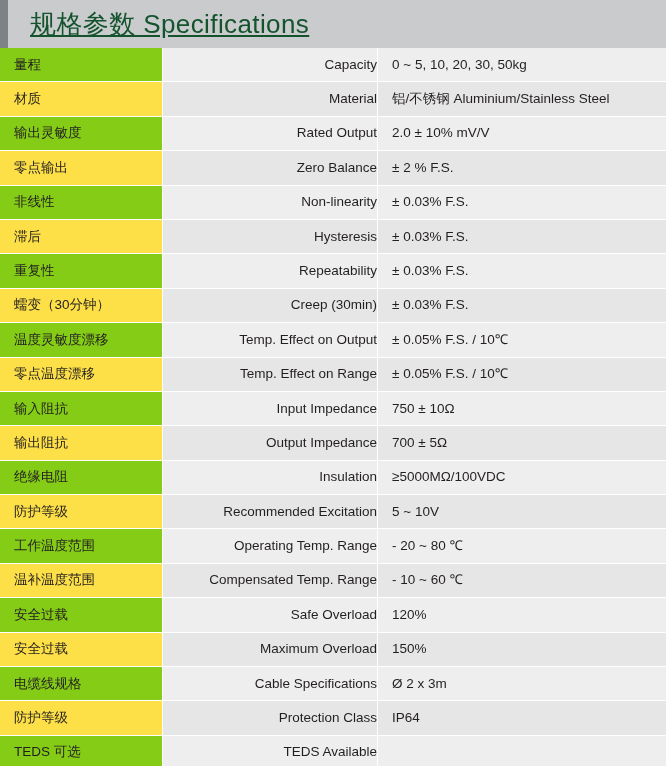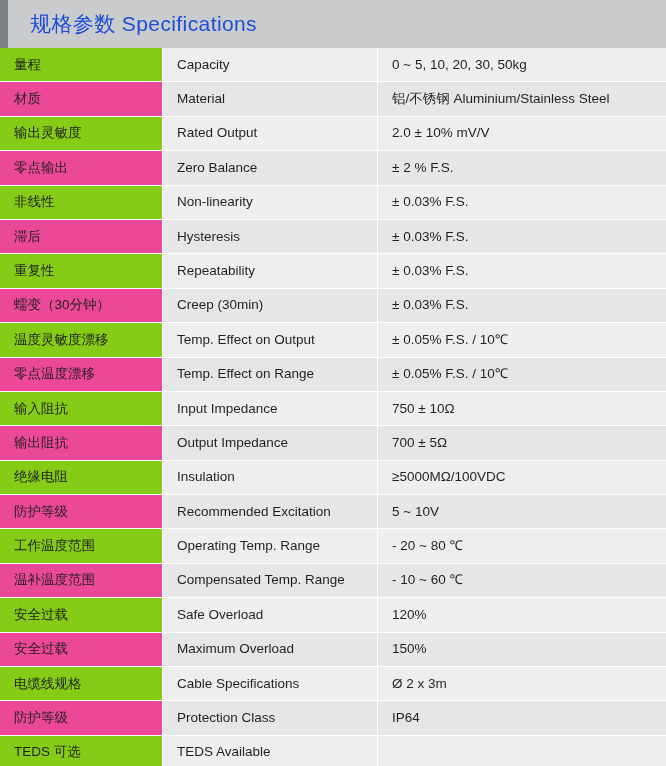--- a/index.html
+++ b/index.html
@@ -32,25 +32,26 @@
     width: 8px;
     height: 48px;
     background: #7f8285;
     flex: 0 0 auto;
   }
   .header-gap {
     width: 22px;
     flex: 0 0 auto;
   }
   .header-title {
-    font-size: 21px;
-    color: #1d4ed8;
+    font-size: 26px;
+    color: #14532d;
     letter-spacing: 0.4px;
     font-weight: normal;
     white-space: nowrap;
+    text-decoration: underline;
   }
   
   table.spec {
     border-collapse: collapse;
     width: 666px;
     table-layout: fixed;
   }
   table.spec td {
     height: 33.4px;
     padding: 0 0 0 14px;
@@ -63,28 +64,29 @@
   }
   td.col-cn {
     width: 148px;
     background: #84cc16;
     font-size: 13.5px;
   }
   td.col-en {
     width: 200px;
     background: #eeeeef;
     padding-left: 12px;
+    text-align: right;
   }
   td.col-val {
     width: 318px;
     background: #eeeeef;
     padding-left: 12px;
   }
   tr.alt td.col-cn {
-    background: #ec4899;
+    background: #fde047;
     margin-left: 20px;
   }
   tr.alt td.col-en,
   tr.alt td.col-val {
     background: #e6e6e7;
     margin-left: 21px;
   }
   
   td.col-cn { border-right: 1px solid #ffffff; }
   td.col-en { border-right: 1px solid #ffffff; }

